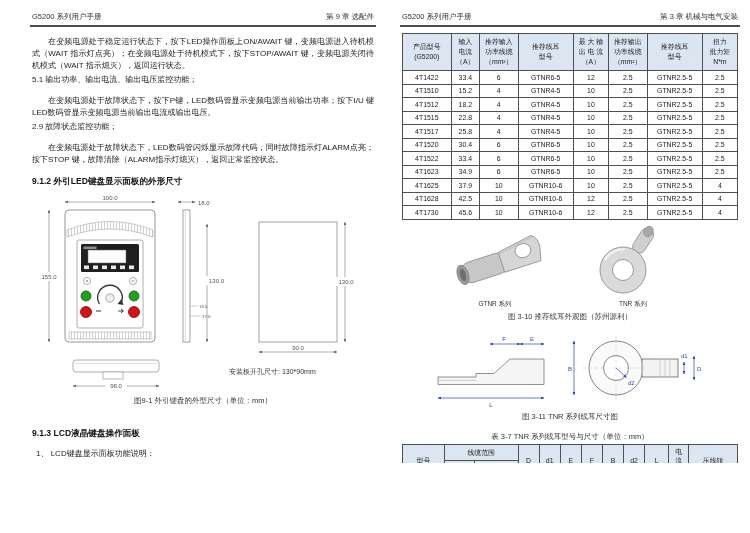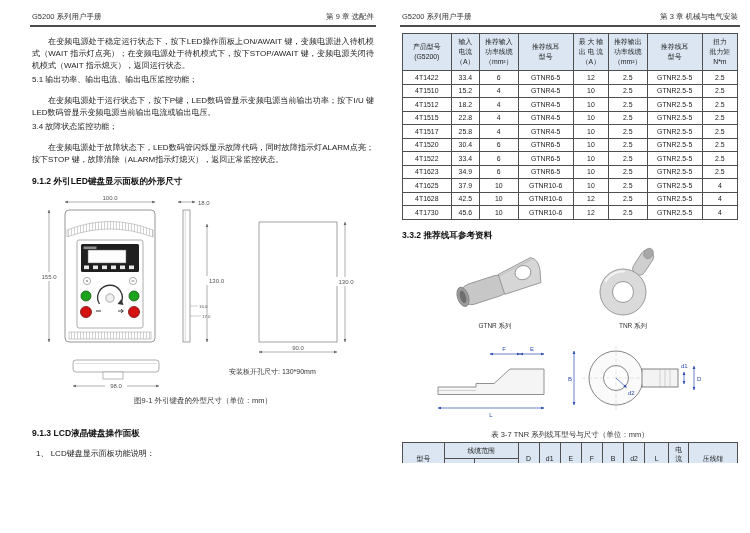--- a/index.html
+++ b/index.html
@@ -42,22 +42,22 @@
 <div class="canvas">
 
   <div class="page page-left">
     <div class="page-header">
       <span>G5200 系列用户手册</span>
       <span>第 9 章  选配件</span>
     </div>
 
     <p class="para">在变频电源处于稳定运行状态下，按下LED操作面板上ON/AWAIT 键，变频电源进入待机模式（WAIT 指示灯点亮）；在变频电源处于待机模式下，按下STOP/AWAIT 键，变频电源关闭待机模式（WAIT 指示熄灭），返回运行状态。</p>
     <p class="subsec">5.1 输出功率、输出电流、输出电压监控功能；</p>
-    <p class="para">在变频电源处于运行状态下，按下P键，LED数码管显示变频电源当前输出功率；按下I/U 键LED数码管显示变频电源当前输出电流或输出电压。</p>
-    <p class="subsec">3.4 故障状态监控功能；</p>
+    <p class="para">在变频电源处于故障状态下，按下P键，LED数码管显示变频电源当前输出功率；按下I/U 键LED数码管显示变频电源当前输出电流或输出电压。</p>
+    <p class="subsec">2.9 故障状态监控功能；</p>
     <p class="para">在变频电源处于故障状态下，LED数码管闪烁显示故障代码，同时故障指示灯ALARM点亮；按下STOP 键，故障清除（ALARM指示灯熄灭），返回正常监控状态。</p>
 
     <div class="h-sec">9.1.2 外引LED键盘显示面板的外形尺寸</div>
 
     <svg class="kpfig" width="332" height="200" viewBox="0 0 332 200">
       <defs>
         <pattern id="hatch" width="3" height="8" patternUnits="userSpaceOnUse">
           <path d="M1.5 0 V8" stroke="#bcbcbc" stroke-width="0.7"></path>
         </pattern>
         <marker id="arr" viewBox="0 0 10 10" refX="9" refY="5" markerWidth="5.5" markerHeight="5.5" orient="auto-start-reverse">
@@ -294,21 +294,20 @@
             <td>10</td>
             <td>GTNR10-6</td>
             <td>12</td>
             <td>2.5</td>
             <td>GTNR2.5-5</td>
             <td>4</td>
           </tr>
         </tbody>
     </table>
 
-    <div class="h-sec" style="margin-top:10px;">3.3.2 推荐线耳参考资料</div>
 
     <svg class="lugfig" width="300" height="86" viewBox="0 0 300 86">
       <g transform="translate(30,6)">
         <g transform="rotate(-18 45 35)">
           <rect x="10" y="24" width="48" height="21" rx="10" fill="#c7c7c7" stroke="#8f8f8f" stroke-width="0.8"></rect>
           <ellipse cx="11.5" cy="34.5" rx="5.5" ry="10" fill="#9c9c9c" stroke="#7d7d7d" stroke-width="0.8"></ellipse>
           <ellipse cx="11.5" cy="34.5" rx="3" ry="6.5" fill="#6f6f6f"></ellipse>
           <path d="M52 24 L88 18 Q95 22 93 33 L90 45 L52 45 Z" fill="#d6d6d6" stroke="#8f8f8f" stroke-width="0.8"></path>
           <ellipse cx="76" cy="30" rx="8" ry="7" fill="#fff" stroke="#8a8a8a" stroke-width="0.8"></ellipse>
           <line x1="52" y1="26" x2="88" y2="20" stroke="#b5b5b5" stroke-width="0.7"></line>
@@ -317,20 +316,21 @@
       </g>
       <g transform="translate(175,4)">
         <rect x="42" y="-1" width="13" height="27" rx="6" transform="rotate(33 48 12)" fill="#cfcfcf" stroke="#909090" stroke-width="0.8"></rect>
         <ellipse cx="53.5" cy="3.5" rx="4.5" ry="5.5" transform="rotate(33 53.5 3.5)" fill="#a8a8a8" stroke="#8a8a8a" stroke-width="0.6"></ellipse>
         <circle cx="28" cy="42" r="23" fill="#dadada" stroke="#909090" stroke-width="0.9"></circle>
         <circle cx="28" cy="42" r="10.5" fill="#fff" stroke="#8f8f8f" stroke-width="0.9"></circle>
         <path d="M10 32 A20.5 20.5 0 0 1 30 21.5" fill="none" stroke="#f2f2f2" stroke-width="2.2"></path>
         <text class="lug-t" x="38" y="78" text-anchor="middle">TNR 系列</text>
       </g>
     </svg>
+    <div class="figcap">图 3-10 推荐线耳外观图（苏州源利）</div>
 
     <svg class="dimfig" width="280" height="82" viewBox="0 0 280 82">
       <defs>
         <marker id="barr" viewBox="0 0 10 10" refX="9" refY="5" markerWidth="5" markerHeight="5" orient="auto-start-reverse">
           <path d="M0 1 L10 5 L0 9 z" fill="#2a4bb0"></path>
         </marker>
       </defs>
       <g transform="translate(8,0)">
         <path d="M0 49 H38 V45.5 H56 L72 31 H106 V56.5 H0 Z" fill="#f5f5f5" stroke="#777" stroke-width="0.8"></path>
         <line x1="0" y1="52.5" x2="38" y2="52.5" stroke="#aaa" stroke-width="0.5"></line>
@@ -351,20 +351,21 @@
         <rect x="74" y="27" width="36" height="18" fill="#f3f3f3" stroke="#777" stroke-width="0.9"></rect>
         <path d="M92 27 v18 M97 27 v18 M102 27 v18" stroke="#aaa" stroke-width="0.5"></path>
         <line x1="48" y1="36" x2="58.5" y2="45.5" stroke="#2a4bb0" stroke-width="0.7" marker-end="url(#barr)"></line>
         <text class="blue-t" x="60" y="53" text-anchor="start">d2</text>
         <line x1="116" y1="30" x2="116" y2="42" stroke="#2a4bb0" stroke-width="0.7" marker-start="url(#barr)" marker-end="url(#barr)"></line>
         <text class="blue-t" x="113" y="26" text-anchor="start">d1</text>
         <line x1="126" y1="24" x2="126" y2="48" stroke="#2a4bb0" stroke-width="0.7" marker-start="url(#barr)" marker-end="url(#barr)"></line>
         <text class="blue-t" x="129" y="38.5" text-anchor="start">D</text>
       </g>
     </svg>
+    <div class="figcap">图 3-11 TNR 系列线耳尺寸图</div>
 
     <div class="tbl-cap">表 3-7 TNR 系列线耳型号与尺寸（单位：mm）</div>
 
     <table class="tnr-table">
       <colgroup>
         <col style="width:12.5%">
           <col style="width:9%">
           <col style="width:13%">
         <col style="width:6.3%">
           <col style="width:6.3%">

